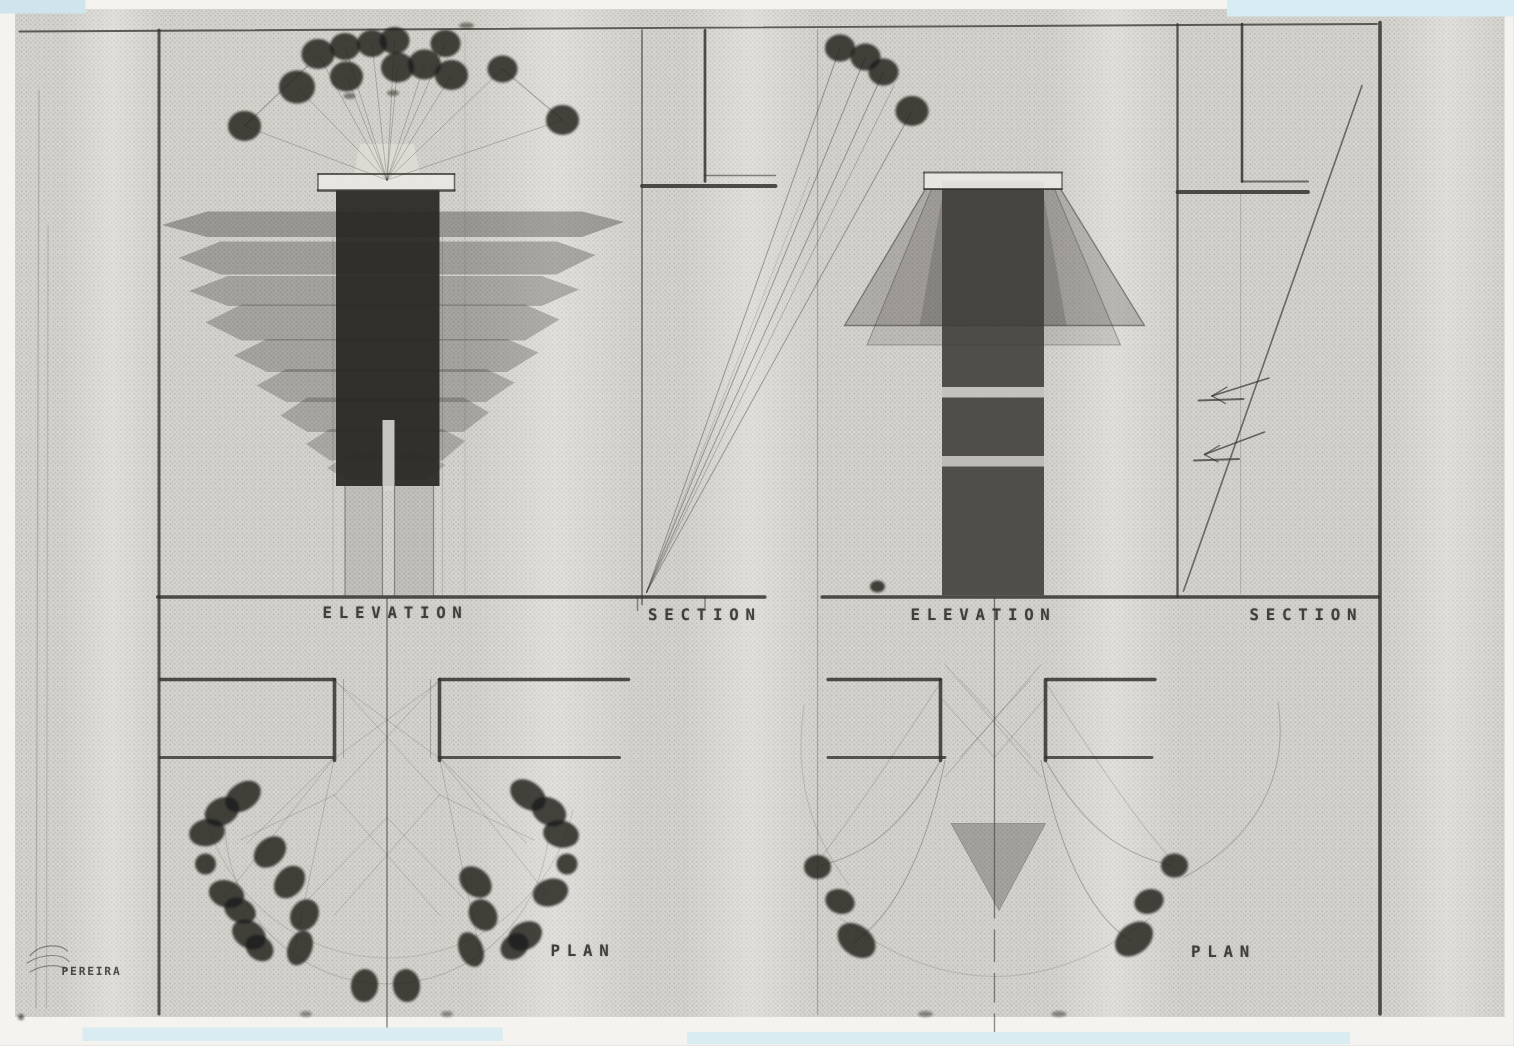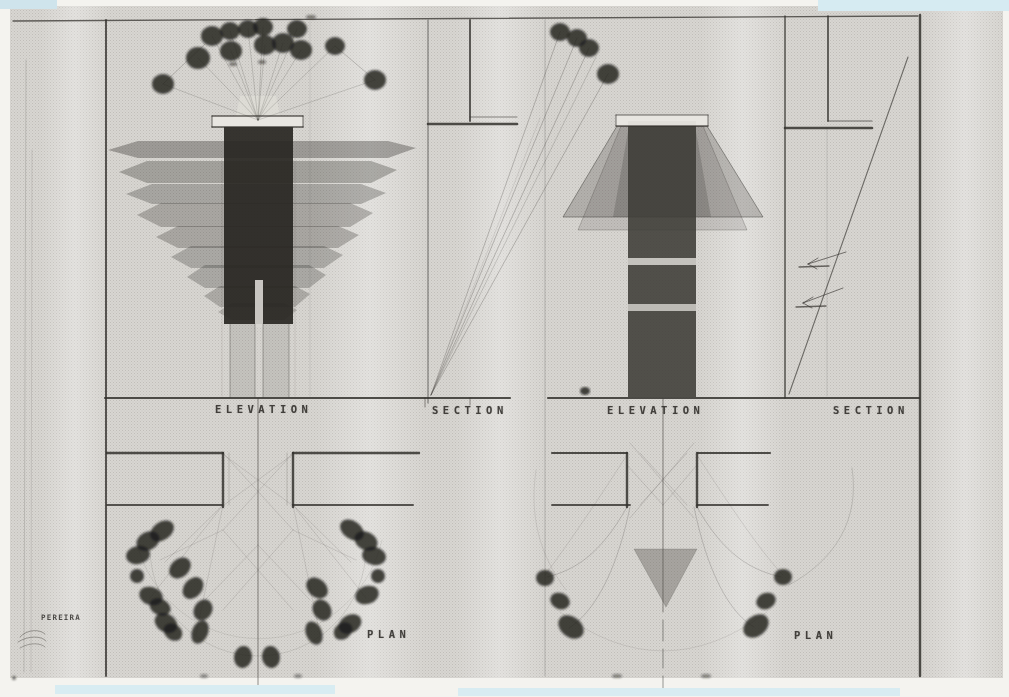--- a/index.html
+++ b/index.html
@@ -28,21 +28,21 @@
   .label{position:absolute;font-weight:bold;font-size:10.5px;letter-spacing:4.5px;
         color:rgba(48,46,42,.85);white-space:nowrap;
         text-shadow:0 0 1px rgba(48,46,42,.35);}
   .sig{font-size:7.5px;letter-spacing:1.2px;color:rgba(40,38,35,.8);text-shadow:none;}
   #lblElevL{left:215px;top:403px;}
   #lblSecL{left:432px;top:404px;}
   #lblElevR{left:607px;top:404px;}
   #lblSecR{left:833px;top:404px;}
   #lblPlanL{left:367px;top:628px;}
   #lblPlanR{left:794px;top:629px;}
-  #lblSig{left:41px;top:613px;}
+  #lblSig{left:41px;top:643px;}
 </style>
 </head>
 <body>
 
 <div class="page">
   <div class="paper"></div>
   <div class="streak" id="st1"></div>
   <div class="streak" id="st2"></div>
   <div class="streak" id="st3"></div>
   <div class="streak" id="st4"></div>

